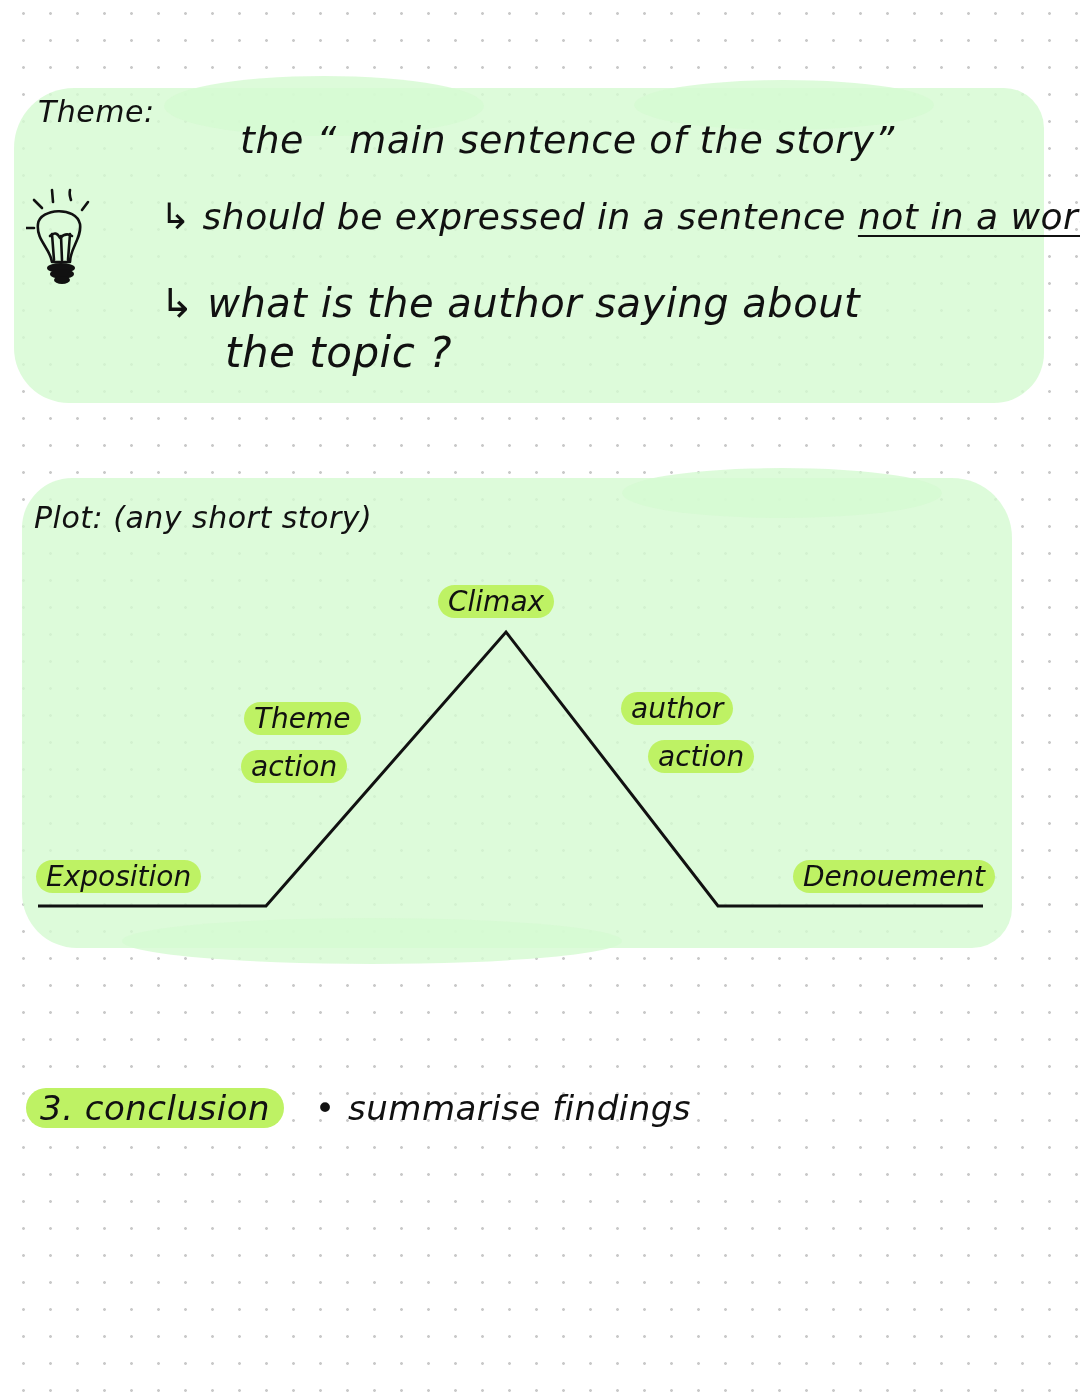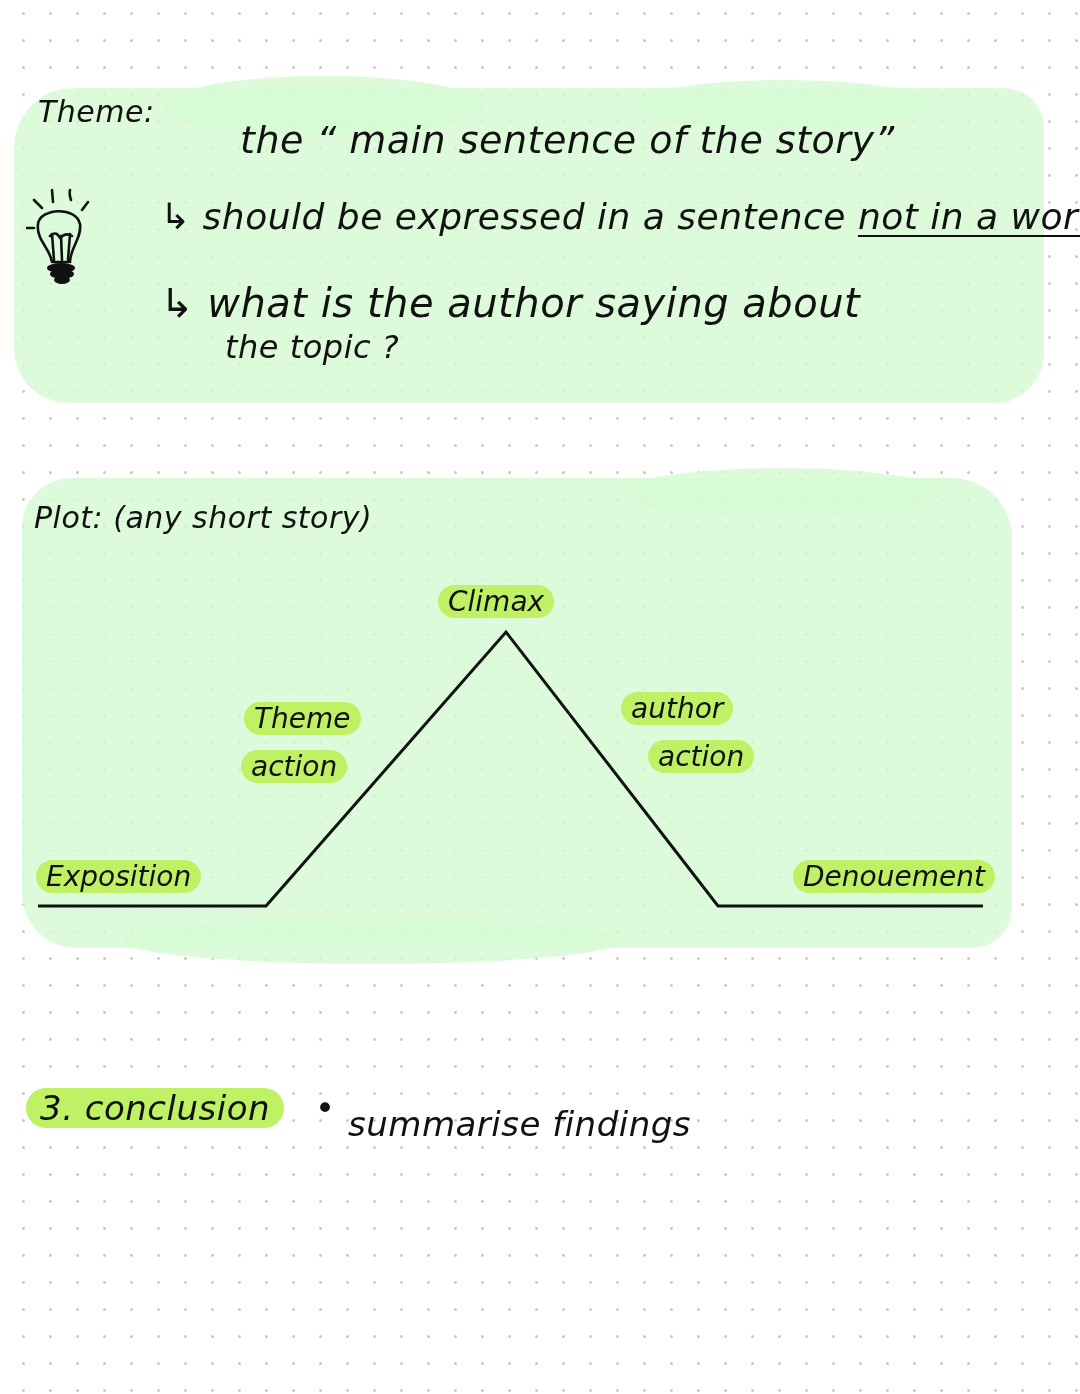--- a/index.html
+++ b/index.html
@@ -34,40 +34,40 @@
     color: #111; letter-spacing: 0.5px;
   }
   .hl {
     background: #bef264; border-radius: 20px; padding: 0 10px;
   }
   #theme-label { left: 38px; top: 94px; font-size: 30px; }
   #theme-line1 { left: 240px; top: 118px; font-size: 38px; }
   #theme-line2 { left: 160px; top: 196px; font-size: 36px; }
   #theme-line2 .u { text-decoration: underline; text-decoration-thickness: 2px; text-underline-offset: 6px; }
   #theme-line3 { left: 160px; top: 280px; font-size: 40px; }
-  #theme-line4 { left: 225px; top: 328px; font-size: 32px; }
+  #theme-line4 { left: 225px; top: 328px; font-size: 42px; }
 
   #bulb { position: absolute; left: 26px; top: 178px; width: 80px; height: 112px; }
 
   #plot-label { left: 34px; top: 500px; font-size: 30px; }
   #plot-svg { position: absolute; left: 0; top: 0; width: 1080px; height: 1394px; pointer-events: none; }
 
   .stage { position: absolute; font-family: "DejaVu Sans", sans-serif; font-style: oblique; font-size: 28px; white-space: nowrap; }
   #stage-climax { left: 438px; top: 585px; }
   #stage-rising1 { left: 244px; top: 702px; }
   #stage-rising2 { left: 241px; top: 750px; }
   #stage-falling1 { left: 621px; top: 692px; }
   #stage-falling2 { left: 648px; top: 740px; }
   #stage-exposition { left: 36px; top: 860px; }
   #stage-denouement { left: 793px; top: 860px; }
 
   #conclusion-label { left: 26px; top: 1088px; font-size: 34px; }
   #conclusion-label .hl { padding: 0 14px; border-radius: 24px; }
   #conclusion-bullet { left: 315px; top: 1088px; font-size: 34px; }
-  #conclusion-text { left: 348px; top: 1088px; font-size: 34px; margin-top: 16px; }
+  #conclusion-text { left: 348px; top: 1088px; font-size: 34px; }
 </style>
 </head>
 <body>
 
 <div id="theme-box" class="blob"></div>
 
 <div id="theme-label" class="hand">Theme:</div>
 <div id="theme-line1" class="hand">the “ main sentence of the story”</div>
 <div id="theme-line2" class="hand">
   <span>↳ should be expressed in a sentence </span><span class="u">not in a word</span>

